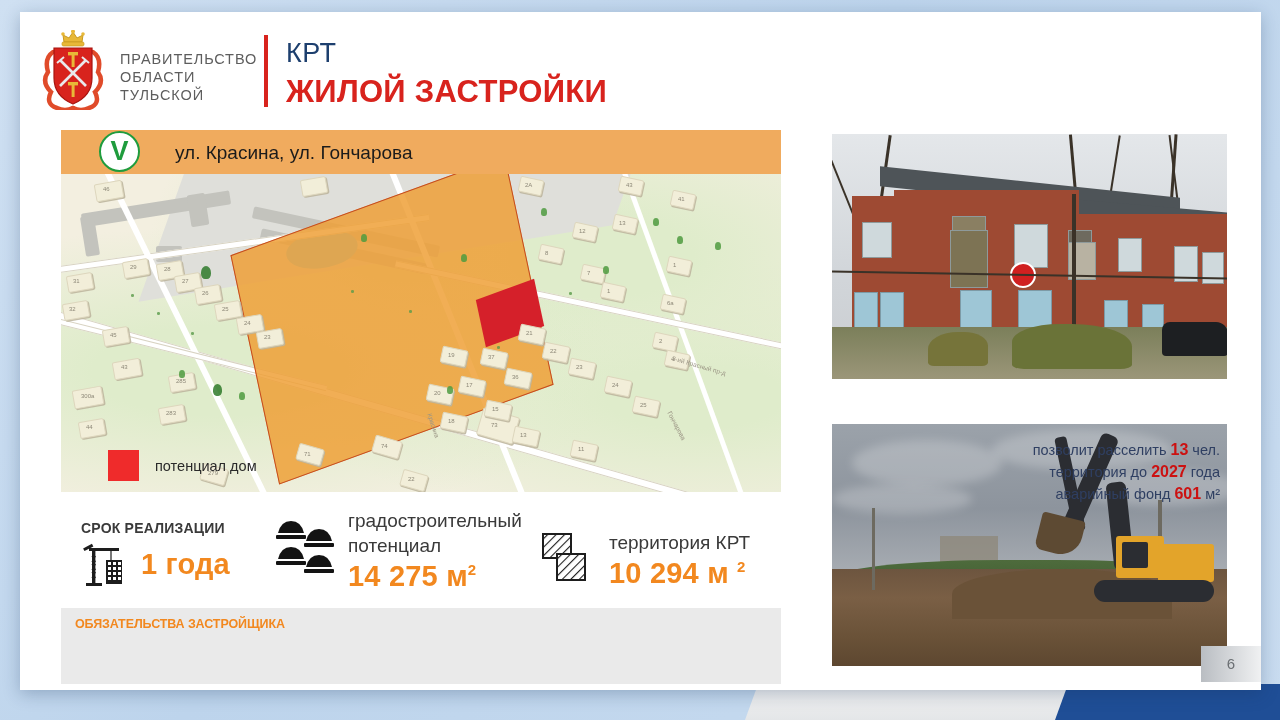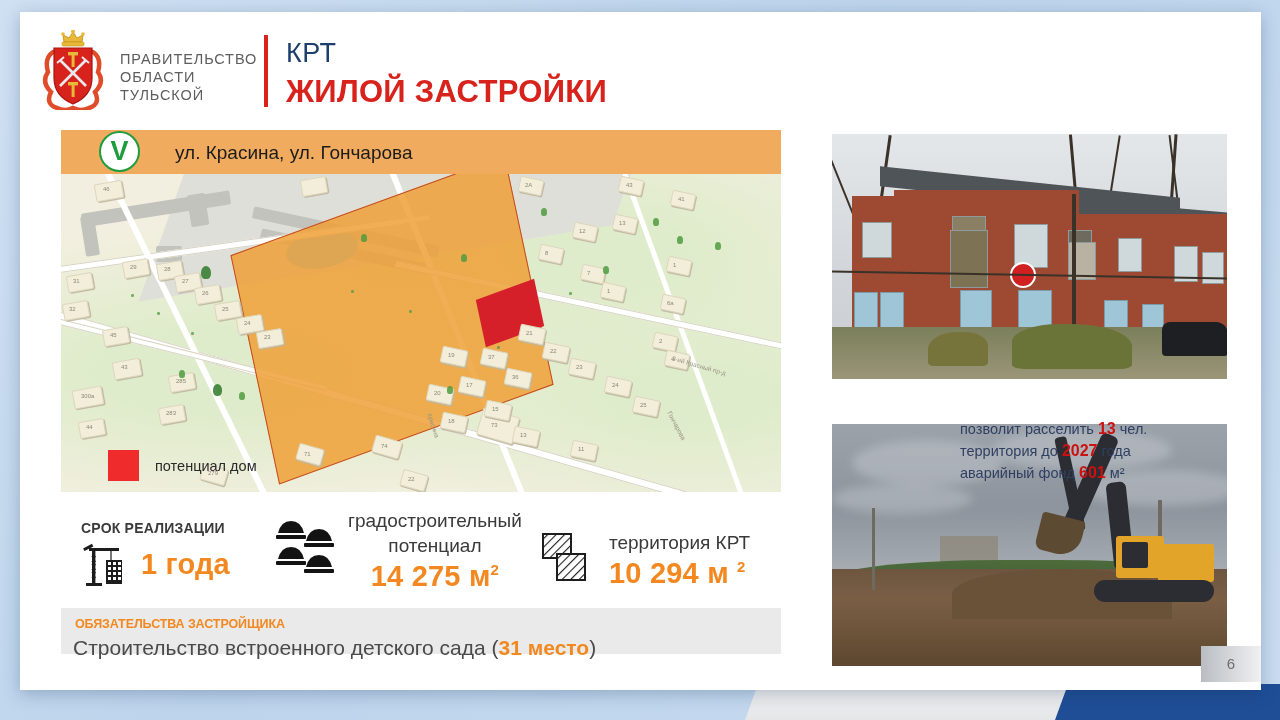--- a/index.html
+++ b/index.html
@@ -53,32 +53,32 @@
   .bnum{position:absolute;font-size:6px;color:#8d8878;}
   .tree{position:absolute;width:6px;height:8px;background:#4f9b3f;border-radius:50% 50% 40% 40%;opacity:.85;}
   .dot{position:absolute;width:2.5px;height:2.5px;background:#5a9b4a;border-radius:50%;opacity:.8;}
   .plot{position:absolute;left:185px;top:30px;width:290px;height:230px;background:rgba(238,160,55,.85);
      border:1.6px solid #c4491f;transform:rotate(-20deg) skewX(-8deg);}
   .plot-red{position:absolute;left:418px;top:115px;width:62px;height:48px;background:#d5202a;
      transform:rotate(-20deg) skewX(-8deg);}
   .st-label{position:absolute;font-size:6.5px;color:#9b9585;}
   .map-legend-sq{position:absolute;left:88px;top:438px;width:31px;height:31px;background:#ef2b2b;z-index:6;}
   .map-legend-tx{position:absolute;left:135px;top:446px;font-size:14.5px;color:#2a2a2a;z-index:6;}
-  .map-stats{position:absolute;right:41px;top:406px;width:260px;z-index:6;
+  .map-stats{position:absolute;right:41px;top:427px;width:260px;text-align:right;z-index:6;
      font-size:14.5px;line-height:21px;color:#2f3f62;}
   .map-stats b{color:#cc1111;font-size:16px;}
   
   .stats{position:absolute;left:41px;top:490px;width:720px;height:96px;}
   .st-col{position:absolute;}
   .st-cap{font-size:14px;font-weight:bold;color:#3a3a3a;letter-spacing:.2px;}
   .st-lbl{font-size:19px;color:#3a3a3a;line-height:25px;}
   .st-val{font-size:29px;font-weight:bold;color:#f2881f;letter-spacing:.2px;}
   .st-val sup{font-size:15px;}
   
-  .oblig{position:absolute;left:41px;top:596px;width:720px;height:46px;background:#eaeaea;}
+  .oblig{position:absolute;left:41px;top:596px;width:720px;height:76px;background:#eaeaea;}
   .ob-cap{position:absolute;left:14px;top:9px;font-size:12.5px;font-weight:bold;color:#f2881f;letter-spacing:-.1px;}
   .ob-note{position:absolute;right:14px;top:6px;font-size:19px;font-weight:bold;color:#1b1b1b;}
   .ob-main{position:absolute;left:12px;top:28px;font-size:21px;color:#4a4a4a;}
   .ob-main em{font-style:normal;color:#f2881f;font-weight:bold;}
   
   .photo{position:absolute;overflow:hidden;background:#8a8a8a;}
   .photo-top{left:812px;top:122px;width:395px;height:245px;}
   .photo-bot{left:812px;top:412px;width:395px;height:242px;}
   
   .sky1{position:absolute;inset:0;background:linear-gradient(180deg,#e4e7ea 0%,#d2d6da 55%,#c9ccd0 100%);}
@@ -350,21 +350,21 @@
             <rect x="27" y="35" width="3" height="3"></rect>
               <rect x="32" y="35" width="3" height="3"></rect>
               <rect x="37" y="35" width="3" height="3"></rect>
           </g>
         </svg>
         <div class="st-val" style="margin-left:8px;">1 года</div>
       </div>
     </div>
 
     <div class="st-col" style="left:215px;top:6px;">
-      <div style="display:flex;align-items:center;text-align:center;">
+      <div style="display:flex;align-items:center;">
         <svg width="62" height="72" viewBox="0 0 62 72">
           <g fill="#131313">
             <path d="M2 18 q3-12 13-12 q10 0 13 12 Z"></path>
               <rect x="0" y="20" width="30" height="4" rx="1"></rect>
             <path d="M30 26 q3-12 13-12 q10 0 13 12 Z"></path>
               <rect x="28" y="28" width="30" height="4" rx="1"></rect>
             <path d="M2 44 q3-12 13-12 q10 0 13 12 Z"></path>
               <rect x="0" y="46" width="30" height="4" rx="1"></rect>
             <path d="M30 52 q3-12 13-12 q10 0 13 12 Z"></path>
               <rect x="28" y="54" width="30" height="4" rx="1"></rect>
@@ -397,23 +397,20 @@
           <div class="st-val" style="margin-top:2px;">
             <span>10 294 м</span> <sup>2</sup>
           </div>
         </div>
       </div>
     </div>
   </div>
 
   <div class="oblig">
     <div class="ob-cap">ОБЯЗАТЕЛЬСТВА ЗАСТРОЙЩИКА</div>
-    <div class="ob-main">
-      <span>Строительство встроенного детского сада (</span><em>31 место</em><span>)</span>
-    </div>
   </div>
 
   <div class="photo photo-top">
     <div class="sky1"></div>
     <div class="branch" style="left:40px;top:0;width:3px;height:120px;transform:rotate(8deg);"></div>
     <div class="branch" style="left:24px;top:10px;width:2px;height:80px;transform:rotate(-22deg);"></div>
     <div class="branch" style="left:250px;top:0;width:3px;height:150px;transform:rotate(-5deg);"></div>
     <div class="branch" style="left:268px;top:0;width:2px;height:120px;transform:rotate(9deg);"></div>
     <div class="branch" style="left:330px;top:0;width:3px;height:180px;transform:rotate(4deg);"></div>
     <div class="branch" style="left:356px;top:0;width:2px;height:160px;transform:rotate(-7deg);"></div>

